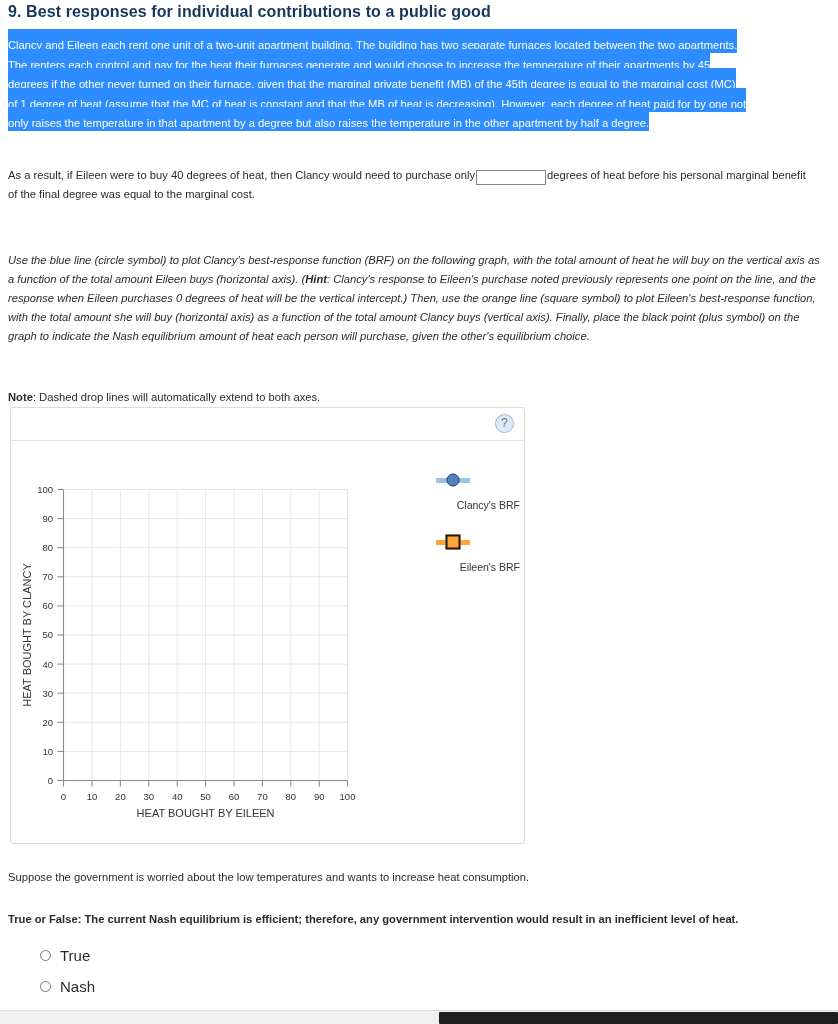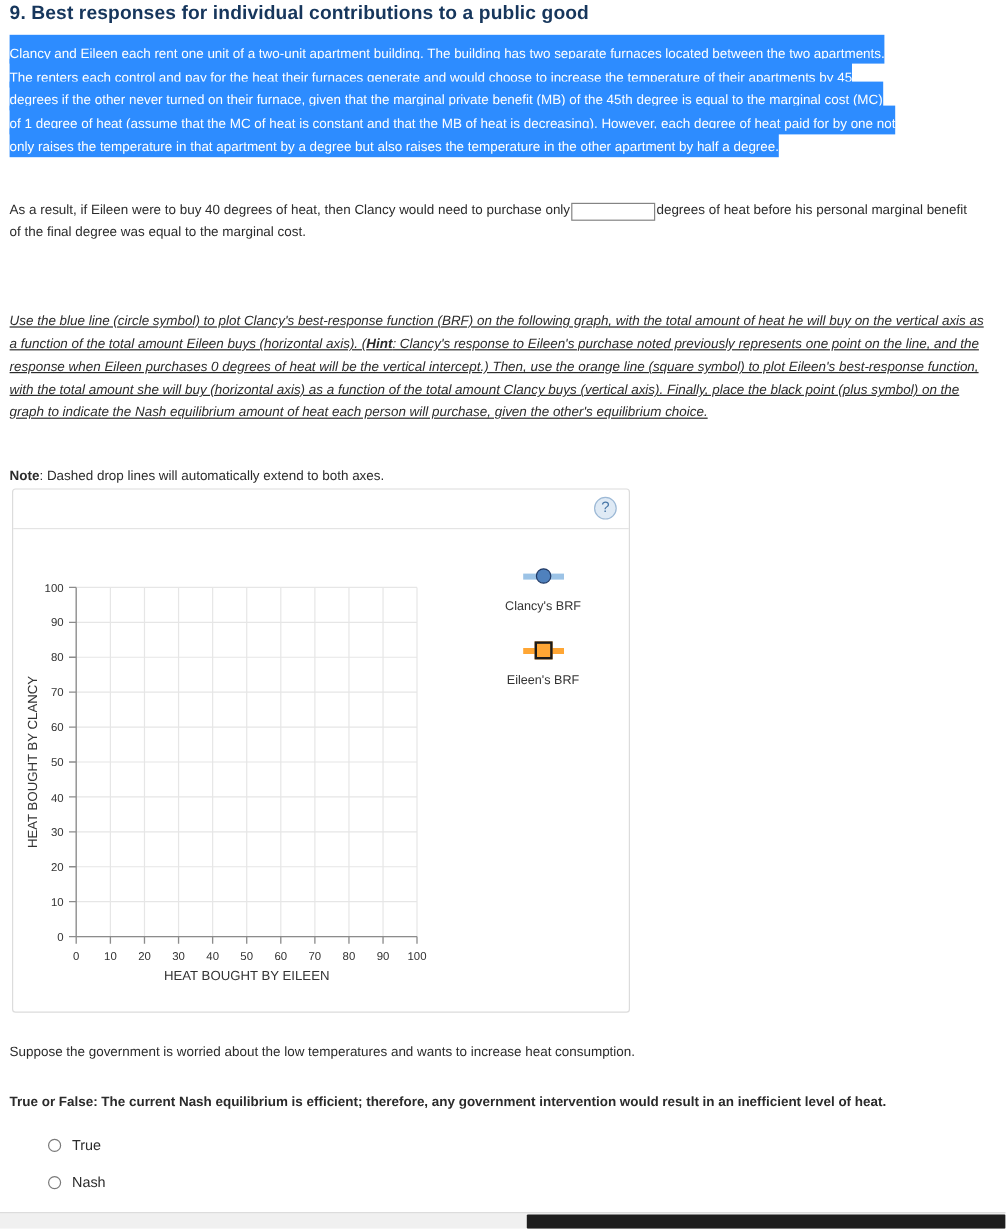--- a/index.html
+++ b/index.html
@@ -104,21 +104,21 @@
     left: 0; top: 34px;
     width: 513px; height: 401px;
   }
   
   svg.plot { display: block; }
 
   .legend {
     position: absolute;
     left: 374px; top: 60px;
     width: 135px;
-    text-align: center;
+    text-align: right;
   }
   .legend-row { margin-bottom: 0; }
   .legend-sym {
     height: 24px;
     display: flex;
     align-items: center;
     justify-content: center;
   }
   .legend-label {
     font-size: 10.5px;
@@ -180,21 +180,21 @@
   }
   .sym-plus .d2 {
     position: absolute; left: 17px; top: 17px;
     width: 3px; height: 3px; background: #6b6b6b;
   }
 
   
   .radio-row {
     position: absolute;
     left: 40px;
-    font-size: 12px;
+    font-size: 15px;
     color: #2b2b2b;
     display: flex;
     align-items: center;
     gap: 9px;
     cursor: pointer;
   }
   .radio-circle {
     width: 11px; height: 11px;
     border: 1px solid #7a7a7a;
     border-radius: 50%;
@@ -230,21 +230,21 @@
     <span class="ln"><span class="hl">The renters each control and pay for the heat their furnaces generate and would choose to increase the temperature of their apartments by 45</span></span>
     <span class="ln"><span class="hl">degrees if the other never turned on their furnace, given that the marginal private benefit (MB) of the 45th degree is equal to the marginal cost (MC)</span></span>
     <span class="ln"><span class="hl">of 1 degree of heat (assume that the MC of heat is constant and that the MB of heat is decreasing). However, each degree of heat paid for by one not</span></span>
     <span class="ln"><span class="hl">only raises the temperature in that apartment by a degree but also raises the temperature in the other apartment by half a degree.</span></span>
   </div>
 
   <div class="para" style="top:166px; width:800px;">
     <span>As a result, if Eileen were to buy 40 degrees of heat, then Clancy would need to purchase only</span><input class="blank-input" type="text" placeholder="" style=""><span>degrees of heat before his personal marginal benefit of the final degree was equal to the marginal cost.</span>
   </div>
 
-  <div class="para italic" style="top:259px; width:818px;text-decoration:underline;">
+  <div class="para italic" style="top:251px; width:818px;">
     <span>Use the blue line (circle symbol) to plot Clancy's best-response function (BRF) on the following graph, with the total amount of heat he will buy on the vertical axis as a function of the total amount Eileen buys (horizontal axis). (</span><b>Hint</b><span>: Clancy's response to Eileen's purchase noted previously represents one point on the line, and the response when Eileen purchases 0 degrees of heat will be the vertical intercept.) Then, use the orange line (square symbol) to plot Eileen's best-response function, with the total amount she will buy (horizontal axis) as a function of the total amount Clancy buys (vertical axis). Finally, place the black point (plus symbol) on the graph to indicate the Nash equilibrium amount of heat each person will purchase, given the other's equilibrium choice.</span>
   </div>
 
   <div class="para" style="top:388px;">
     <b>Note</b><span>: Dashed drop lines will automatically extend to both axes.</span>
   </div>
 
   <div class="graph-panel">
     <div class="graph-panel-head">
       <div class="help-icon">?</div>

